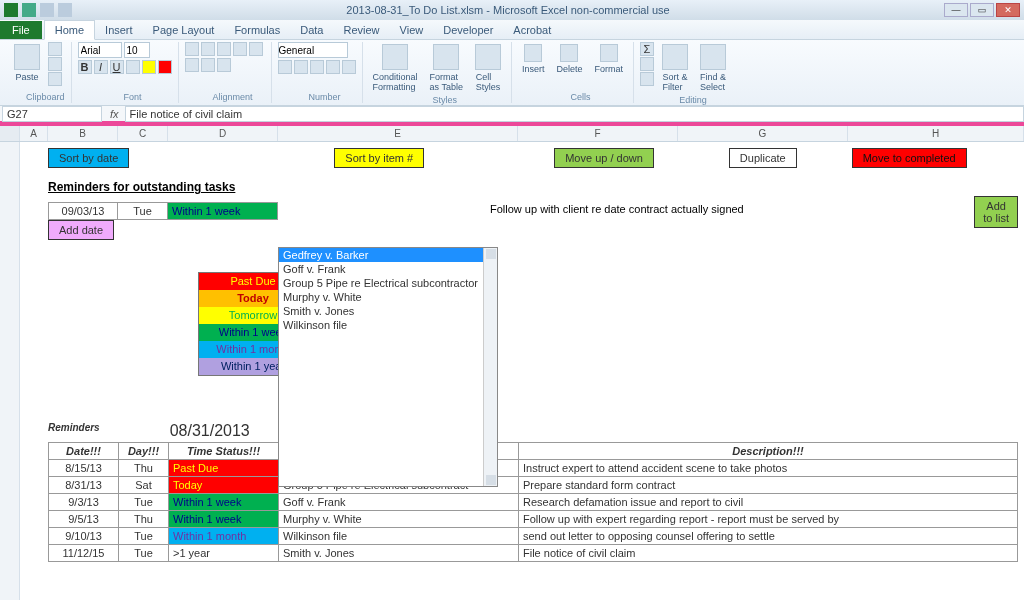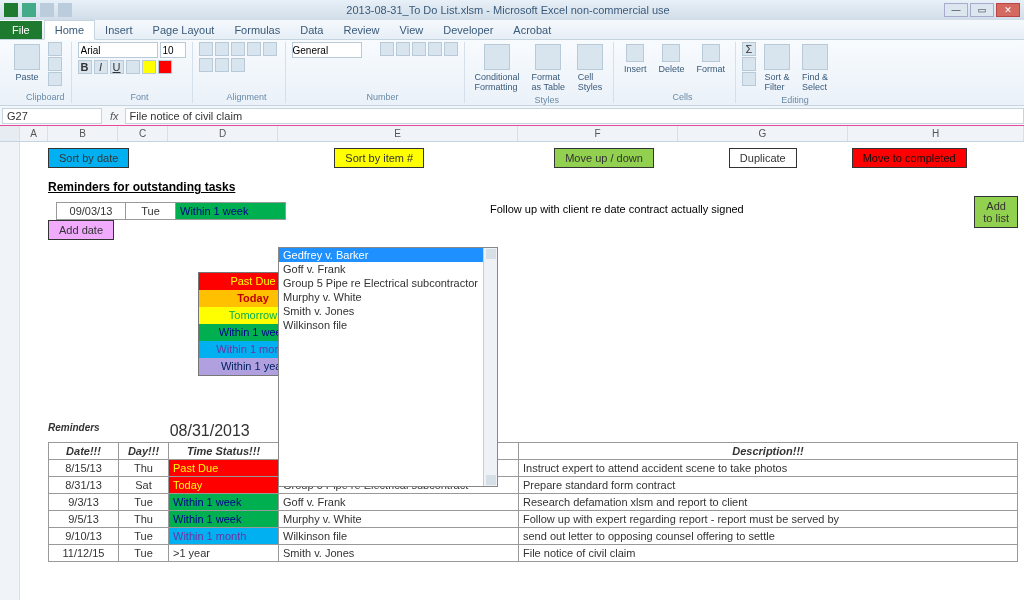--- a/index.html
+++ b/index.html
@@ -25,25 +25,25 @@
 .group { border-right:1px solid #d6e0ea; padding:0 6px; display:flex; flex-direction:column; justify-content:space-between; }
 .group-body { display:flex; gap:4px; align-items:flex-start; flex:1; }
 .group-label { font-size:9px; color:#6a8aa8; text-align:center; padding:1px 0;margin-left:16px; }
 .rbtn { display:flex; flex-direction:column; align-items:center; gap:2px; padding:2px 4px; cursor:pointer; font-size:9px; color:#3a5a7a; min-width:30px; }
 .rbtn .ico { width:18px; height:18px; background:#d8e4ee; border:1px solid #b8cad8; }
 .rbtn.big .ico { width:26px; height:26px; }
 .rstack { display:flex; flex-direction:column; gap:1px; }
 .rstack .ico { width:14px; height:14px; background:#d8e4ee; border:1px solid #b8cad8; display:inline-block; }
 .fontbox { display:flex; gap:2px; }
 .fontbox input { height:16px; font-size:10px; border:1px solid #b8cad8; padding:0 2px; }
-.fontbox .fname { width:80px; }
+.fontbox .fname { width:44px; }
 .fontbox .fsize { width:26px; }
 
 
-.fbar { height:20px; border-bottom:1px solid #ec4899; display:flex; align-items:center; background:#f4f7fa; }
+.fbar { height:20px; border-bottom:5px solid #ec4899; display:flex; align-items:center; background:#f4f7fa; }
 .fbar .namebox { width:100px; border:1px solid #c6d4df; background:#fff; padding:1px 4px; margin:0 2px; font-size:11px; }
 .fbar .fx { font-style:italic; color:#555; padding:0 6px; }
 .fbar .formula { flex:1; border:1px solid #c6d4df; background:#fff; padding:1px 4px; font-size:11px; color:#333; }
 
 
 .colhead { height:16px; display:flex; background:#f0f4f8; border-bottom:1px solid #c6d4df; }
 .colhead div { border-right:1px solid #d6e0ea; font-size:10px; color:#555; text-align:center; line-height:16px; }
 .ch-sel { width:20px; background:#e6ecf2; }
 .ch-a { width:28px; } .ch-b { width:70px; } .ch-c { width:50px; } .ch-d { width:110px; }
 .ch-e { width:240px; } .ch-f { width:160px; } .ch-g { width:170px; } .ch-h { flex:1; }
@@ -60,21 +60,21 @@
 .mbtn.sort-date { background:#00b0f0; margin-right:205px; }
 .mbtn.sort-file { background:#ffff00; margin-right:130px; }
 .mbtn.moveud { background:#92d050; margin-right:75px; }
 .mbtn.dup { background:#fff; margin-right:55px; }
 .mbtn.movecomp { background:#ff0000; color:#111; }
 .mbtn.addlist { background:#92d050; text-align:center; padding:3px 8px; }
 
 .section-title { font-weight:bold; text-decoration:underline; padding:2px 0 8px 28px; font-size:12px; color:#000; }
 .input-label { font-weight:bold; padding:0 0 12px 28px; font-size:12px; color:#000; }
 
-.inputrow { display:flex; align-items:flex-start; padding-left:36px; position:relative; }
+.inputrow { display:flex; align-items:flex-start; padding-left:28px; position:relative; }
 .cell { border:1px solid #999; padding:1px 4px; font-size:11px; height:18px; line-height:15px; }
 .cell.date { width:70px; text-align:center; background:#fff; }
 .cell.day { width:50px; text-align:center; background:#fff; border-left:none; }
 .cell.status { width:110px; background:#00b050; color:#00008b; border-left:none; }
 .followup { position:absolute; left:470px; font-size:11px; color:#000; top:1px; }
 .addlist-wrap { position:absolute; right:6px; top:-6px; }
 
 .adddate { margin:4px 0 0 28px; }
 .adddate .mbtn { background:#f0abfc; }
 
@@ -185,21 +185,21 @@
         <span class="ico"></span>
         <span class="ico"></span>
         <span class="ico"></span>
         <span class="ico"></span>
         <span class="ico"></span>
       </div>
     </div>
     <div class="group-label">Alignment</div>
   </div>
   <div class="group">
-    <div class="group-body" style="gap:18px;">
+    <div class="group-body" style="flex-direction:column;gap:2px;">
       <input style="width: 70px; height: 16px; font-size: 10px; border: 1px solid rgb(184, 202, 216);" value="General">
       <div class="rstack" style="flex-direction:row;gap:2px;">
         <span class="ico"></span>
         <span class="ico"></span>
         <span class="ico"></span>
         <span class="ico"></span>
         <span class="ico"></span>
       </div>
     </div>
     <div class="group-label">Number</div>
@@ -363,21 +363,21 @@
               <td class="center">Sat</td>
               <td class="ts-past">Today</td>
               <td>Group 5 Pipe re Electrical subcontract</td>
               <td>Prepare standard form contract</td>
             </tr>
             <tr>
               <td class="center">9/3/13</td>
               <td class="center">Tue</td>
               <td class="ts-week">Within 1 week</td>
               <td>Goff v. Frank</td>
-              <td>Research defamation xlsm and report to client</td>
+              <td>Research defamation issue and report to civil</td>
             </tr>
             <tr>
               <td class="center">9/5/13</td>
               <td class="center">Thu</td>
               <td class="ts-week">Within 1 week</td>
               <td>Murphy v. White</td>
               <td>Follow up with expert regarding report - report must be served by</td>
             </tr>
             <tr>
               <td class="center">9/10/13</td>

